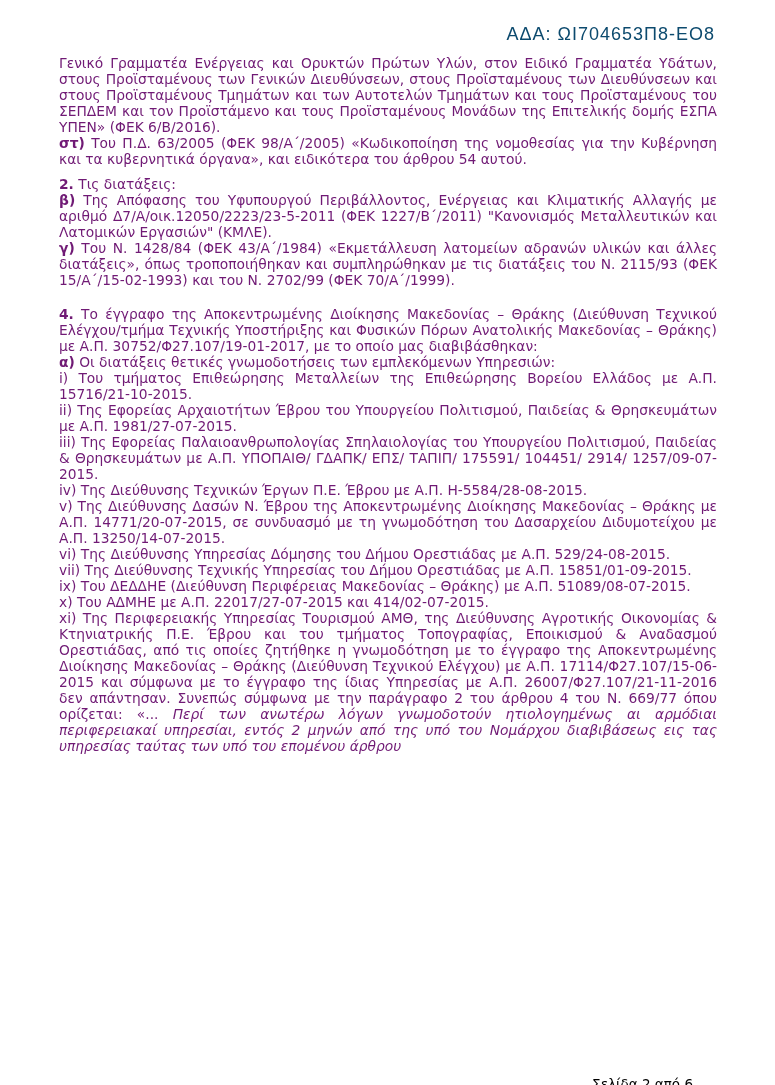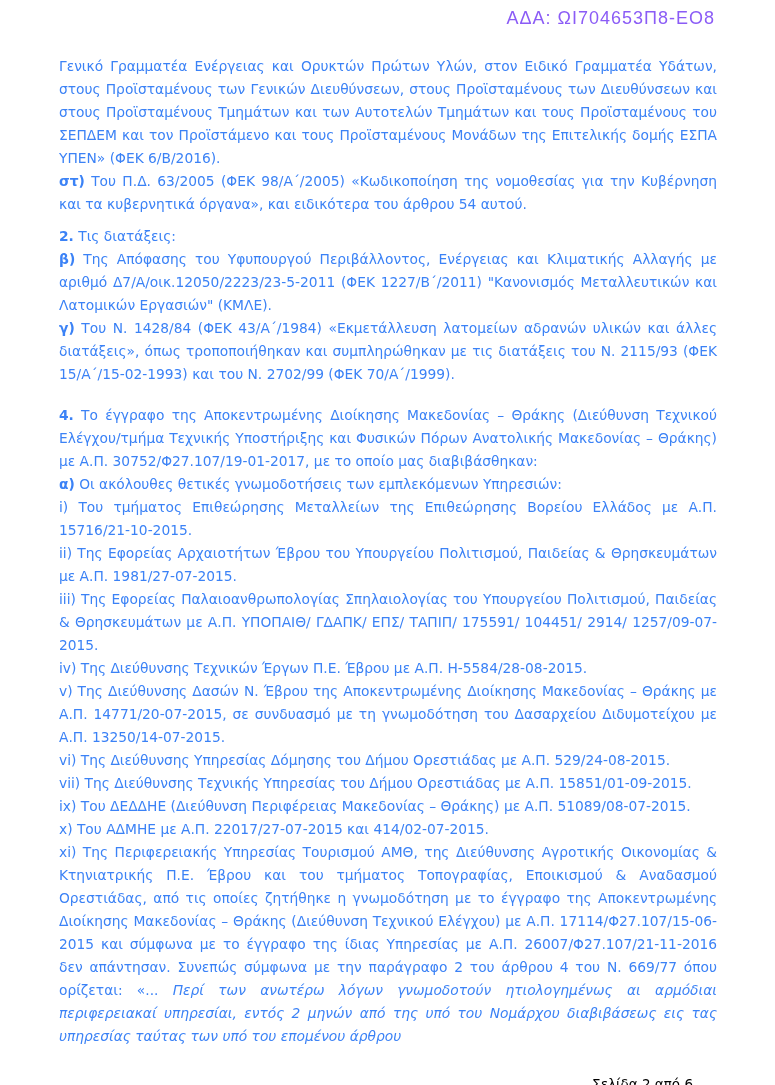--- a/index.html
+++ b/index.html
@@ -10,38 +10,38 @@
   .page {
     position: relative;
     width: 775px;
     height: 1085px;
     background: #ffffff;
     overflow: hidden;
     color: #000000;
   }
   .ada {
     position: absolute;
-    top: 8px;
+    top: 24px;
     right: 60px;
     font-family: "Liberation Sans", sans-serif;
     font-size: 18px;
     letter-spacing: 1px;
-    color: #8b5cf6;
+    color: #0c4a6e;
     white-space: nowrap;
   }
   .content {
     position: absolute;
     left: 59px;
     top: 55px;
     width: 658px;
     font-family: "DejaVu Sans", sans-serif;
     font-size: 13.8px;
-    line-height: 23px;
+    line-height: 16px;
     text-align: justify;
-    color: #3b82f6;
+    color: #701a75;
   }
   .para { margin: 0; }
   .spacer { height: 9px; }
   .b { font-weight: bold; }
   .i { font-style: italic; }
   .footer {
     position: absolute;
     top: 1056px;
     right: 82px;
     font-family: "DejaVu Sans", sans-serif;
@@ -60,21 +60,21 @@
   <div class="content">
       <div class="para"><span>Γενικό Γραμματέα Ενέργειας και Ορυκτών Πρώτων Υλών, στον Ειδικό Γραμματέα Υδάτων, στους Προϊσταμένους των Γενικών Διευθύνσεων, στους Προϊσταμένους των Διευθύνσεων και στους Προϊσταμένους Τμημάτων και των Αυτοτελών Τμημάτων και τους Προϊσταμένους του ΣΕΠΔΕΜ και τον Προϊστάμενο και τους Προϊσταμένους Μονάδων της Επιτελικής δομής ΕΣΠΑ ΥΠΕΝ» (ΦΕΚ 6/Β/2016).</span></div>
       <div class="para"><span class="b">στ)</span><span> Του Π.Δ. 63/2005 (ΦΕΚ 98/Α΄/2005) «Κωδικοποίηση της νομοθεσίας για την Κυβέρνηση και τα κυβερνητικά όργανα», και ειδικότερα του άρθρου 54 αυτού.</span></div>
       <div class="spacer"></div>
       <div class="para"><span class="b">2.</span><span> Τις διατάξεις:</span></div>
       <div class="para"><span class="b">β)</span><span> Της Απόφασης του Υφυπουργού Περιβάλλοντος, Ενέργειας και Κλιματικής Αλλαγής με αριθμό Δ7/Α/οικ.12050/2223/23-5-2011 (ΦΕΚ 1227/Β΄/2011) "Κανονισμός Μεταλλευτικών και Λατομικών Εργασιών" (ΚΜΛΕ).</span></div>
       <div class="para"><span class="b">γ)</span><span> Του Ν. 1428/84 (ΦΕΚ 43/Α΄/1984) «Εκμετάλλευση λατομείων αδρανών υλικών και άλλες διατάξεις», όπως τροποποιήθηκαν και συμπληρώθηκαν με τις διατάξεις του Ν. 2115/93 (ΦΕΚ 15/Α΄/15-02-1993) και του Ν. 2702/99 (ΦΕΚ 70/Α΄/1999).</span></div>
       <div class="spacer"></div>
       <div class="spacer"></div>
       <div class="para"><span class="b">4.</span><span> Το έγγραφο της Αποκεντρωμένης Διοίκησης Μακεδονίας – Θράκης (Διεύθυνση Τεχνικού Ελέγχου/τμήμα Τεχνικής Υποστήριξης και Φυσικών Πόρων Ανατολικής Μακεδονίας – Θράκης) με Α.Π. 30752/Φ27.107/19-01-2017, με το οποίο μας διαβιβάσθηκαν:</span></div>
-      <div class="para"><span class="b">α)</span><span> Οι ακόλουθες θετικές γνωμοδοτήσεις των εμπλεκόμενων Υπηρεσιών:</span></div>
+      <div class="para"><span class="b">α)</span><span> Οι διατάξεις θετικές γνωμοδοτήσεις των εμπλεκόμενων Υπηρεσιών:</span></div>
       <div class="para"><span>i) Του τμήματος Επιθεώρησης Μεταλλείων της Επιθεώρησης Βορείου Ελλάδος με Α.Π. 15716/21-10-2015.</span></div>
       <div class="para"><span>ii) Της Εφορείας Αρχαιοτήτων Έβρου του Υπουργείου Πολιτισμού, Παιδείας &amp; Θρησκευμάτων με Α.Π. 1981/27-07-2015.</span></div>
       <div class="para"><span>iii) Της Εφορείας Παλαιοανθρωπολογίας Σπηλαιολογίας του Υπουργείου Πολιτισμού, Παιδείας &amp; Θρησκευμάτων με Α.Π. ΥΠΟΠΑΙΘ/ ΓΔΑΠΚ/ ΕΠΣ/ ΤΑΠΙΠ/ 175591/ 104451/ 2914/ 1257/09-07-2015.</span></div>
       <div class="para"><span>iv) Της Διεύθυνσης Τεχνικών Έργων Π.Ε. Έβρου με Α.Π. Η-5584/28-08-2015.</span></div>
       <div class="para"><span>v) Της Διεύθυνσης Δασών Ν. Έβρου της Αποκεντρωμένης Διοίκησης Μακεδονίας – Θράκης με Α.Π. 14771/20-07-2015, σε συνδυασμό με τη γνωμοδότηση του Δασαρχείου Διδυμοτείχου με Α.Π. 13250/14-07-2015.</span></div>
       <div class="para"><span>vi) Της Διεύθυνσης Υπηρεσίας Δόμησης του Δήμου Ορεστιάδας με Α.Π. 529/24-08-2015.</span></div>
       <div class="para"><span>vii) Της Διεύθυνσης Τεχνικής Υπηρεσίας του Δήμου Ορεστιάδας με Α.Π. 15851/01-09-2015.</span></div>
       <div class="para"><span>ix) Του ΔΕΔΔΗΕ (Διεύθυνση Περιφέρειας Μακεδονίας – Θράκης) με Α.Π. 51089/08-07-2015.</span></div>
       <div class="para"><span>x) Του ΑΔΜΗΕ με Α.Π. 22017/27-07-2015 και 414/02-07-2015.</span></div>
       <div class="para"><span>xi) Της Περιφερειακής Υπηρεσίας Τουρισμού ΑΜΘ, της Διεύθυνσης Αγροτικής Οικονομίας &amp; Κτηνιατρικής Π.Ε. Έβρου και του τμήματος Τοπογραφίας, Εποικισμού &amp; Αναδασμού Ορεστιάδας, από τις οποίες ζητήθηκε η γνωμοδότηση με το έγγραφο της Αποκεντρωμένης Διοίκησης Μακεδονίας – Θράκης (Διεύθυνση Τεχνικού Ελέγχου) με Α.Π. 17114/Φ27.107/15-06-2015 και σύμφωνα με το έγγραφο της ίδιας Υπηρεσίας με Α.Π. 26007/Φ27.107/21-11-2016 δεν απάντησαν. Συνεπώς σύμφωνα με την παράγραφο 2 του άρθρου 4 του Ν. 669/77 όπου ορίζεται: «... </span><span class="i">Περί των ανωτέρω λόγων γνωμοδοτούν ητιολογημένως αι αρμόδιαι περιφερειακαί υπηρεσίαι, εντός 2 μηνών από της υπό του Νομάρχου διαβιβάσεως εις τας υπηρεσίας ταύτας των υπό του επομένου άρθρου</span></div>

